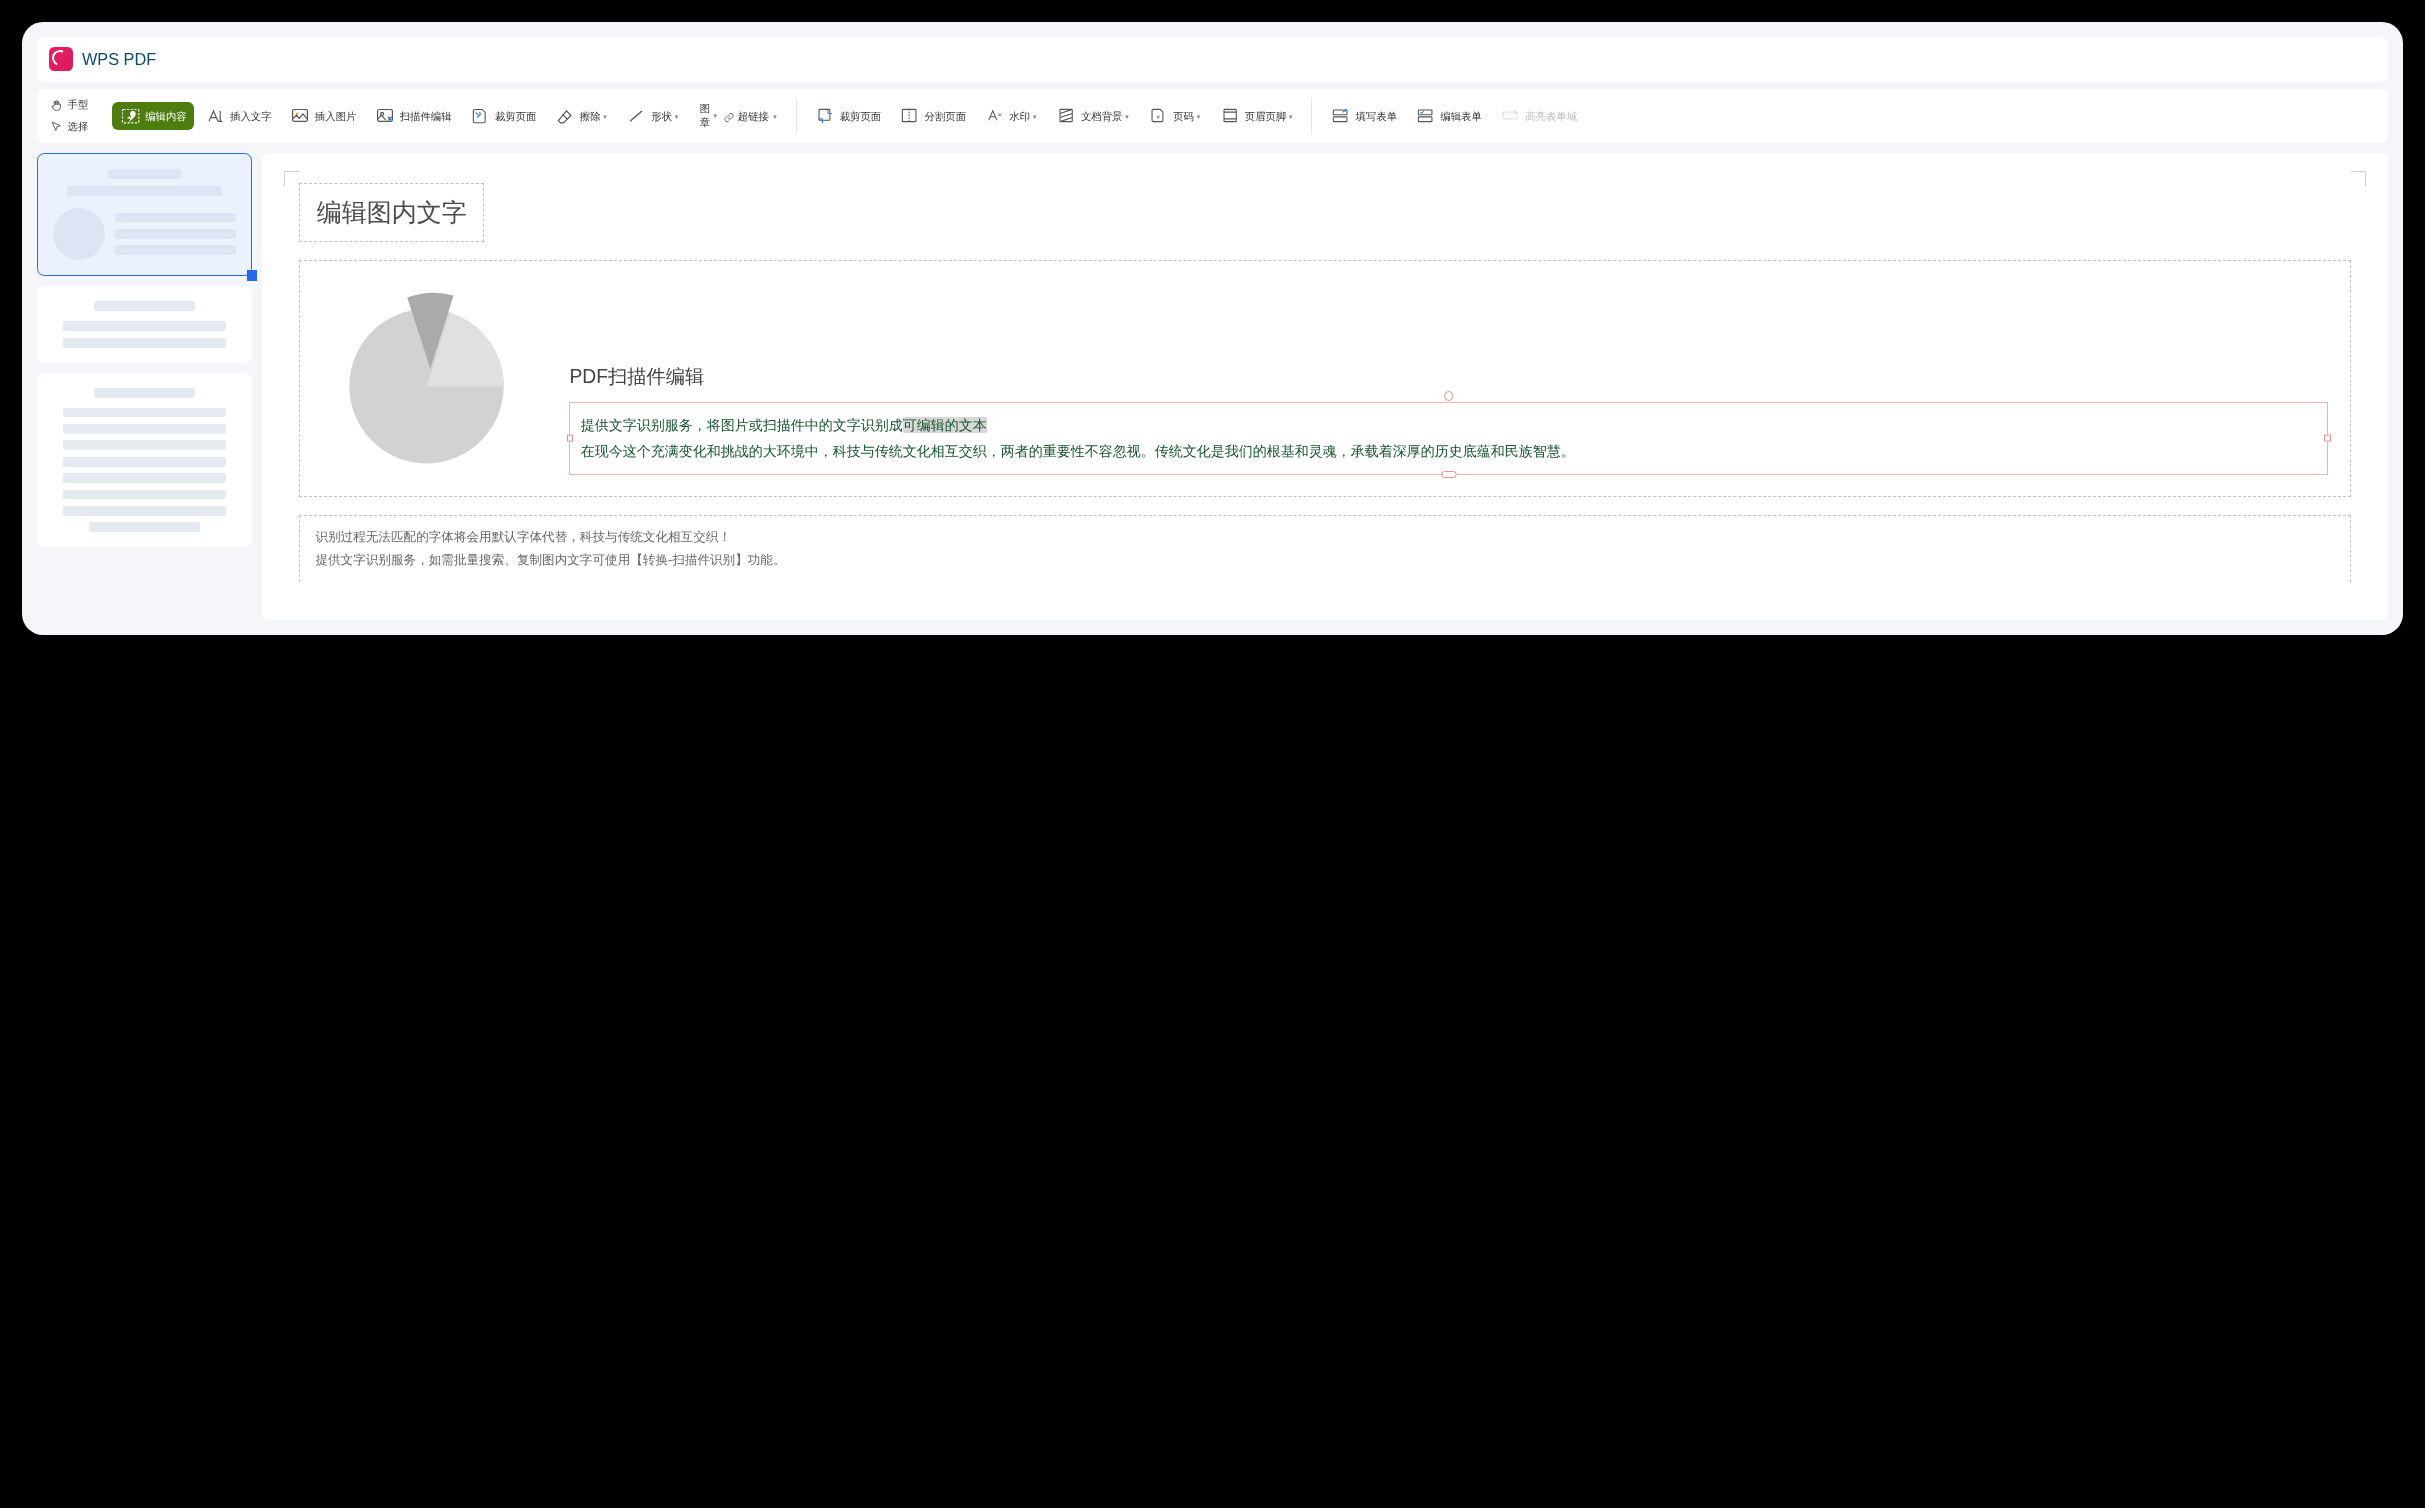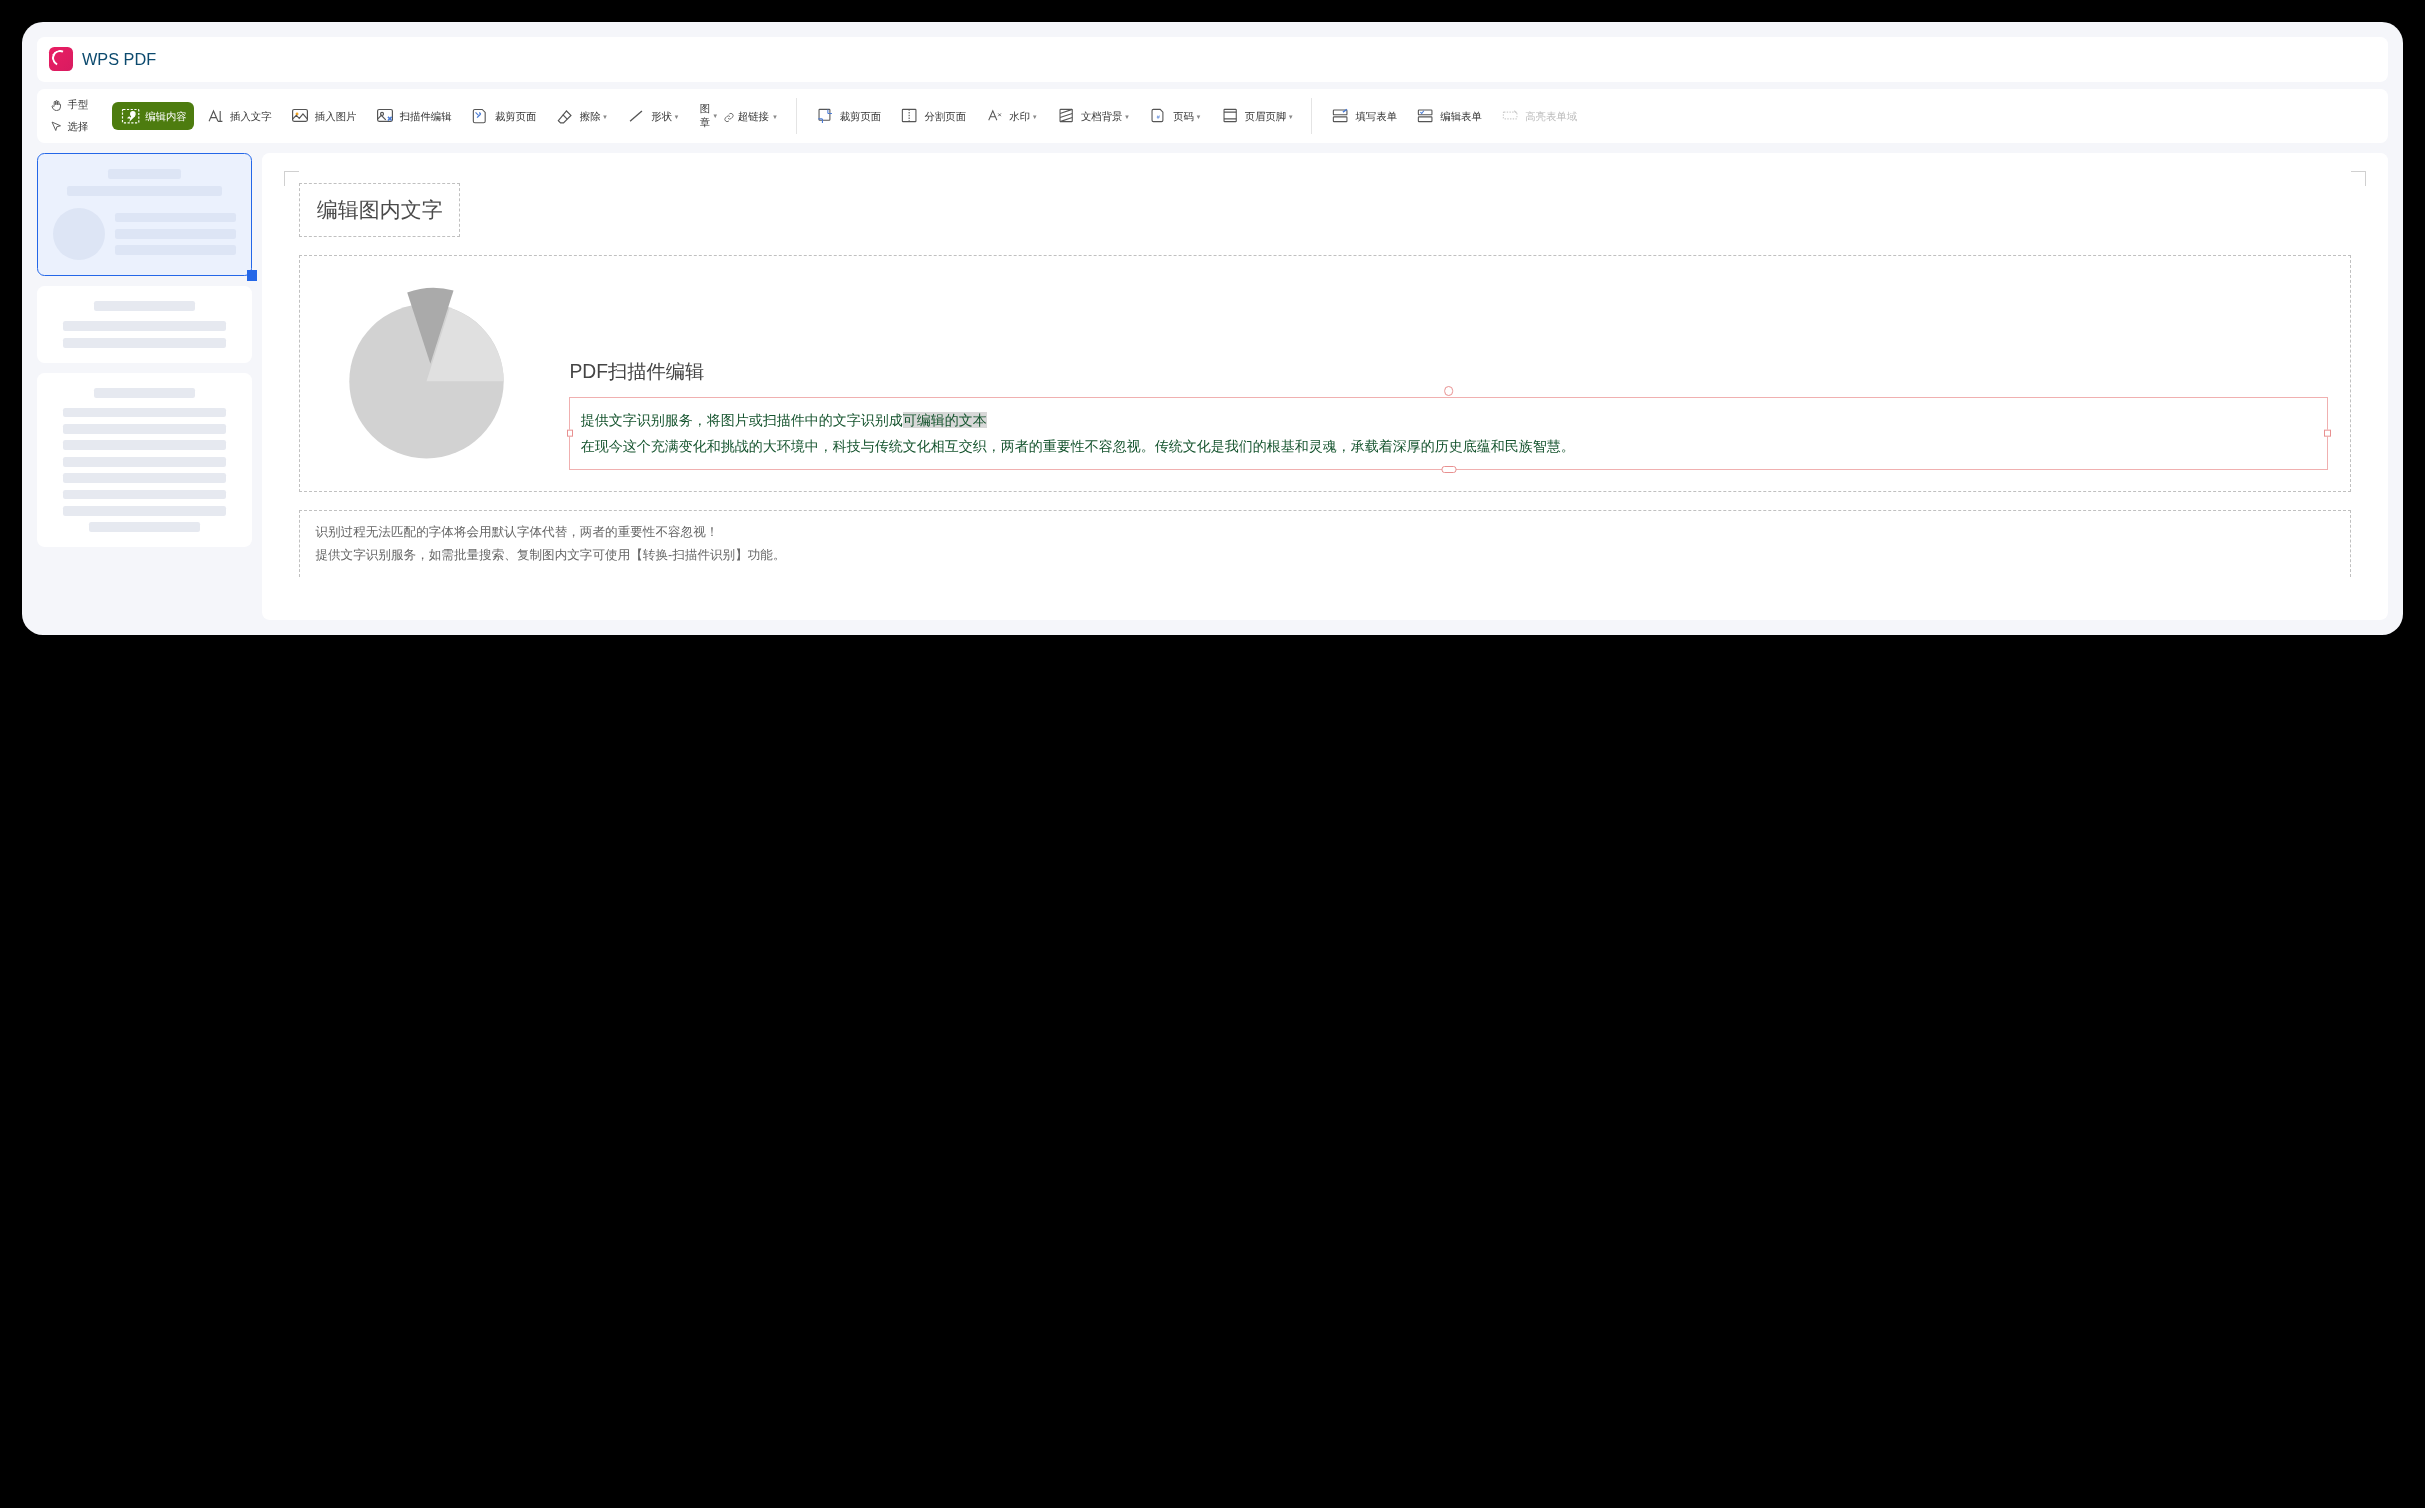--- a/index.html
+++ b/index.html
@@ -232,21 +232,21 @@
     .corner-tr { top: 18px; right: 22px; border-right: 0.7px solid; border-top: 0.7px solid; border-color: #d0d0d0;}
     
     .dashed-title-box {
       border: 1.1px dashed #c0c0c0;
       padding: 12px 16.3px;
       display: inline-block;
       margin-bottom: 18px;
     }
     
     .dashed-title-box span {
-      font-size: 21px;
+      font-size: 25px;
       color: #4a4a4a;
       font-weight: 400;
     }
     
     .main-dashed-box {
       border: 1.1px dashed #c0c0c0;
       padding: 21px 22px 21px 30px;
       display: flex;
       gap: 46px;
       align-items: flex-end;
@@ -640,21 +640,21 @@
             <div class="edit-handle eh-l"></div>
             <div class="edit-handle eh-r"></div>
             <div class="edit-handle eh-b"></div>
             <p><span>提供文字识别服务，将图片或扫描件中的文字识别成</span><span class="highlight">可编辑的文本</span></p>
             <p>在现今这个充满变化和挑战的大环境中，科技与传统文化相互交织，两者的重要性不容忽视。传统文化是我们的根基和灵魂，承载着深厚的历史底蕴和民族智慧。</p>
           </div>
         </div>
       </div>
       
       <div class="footer-dashed">
-        <p>识别过程无法匹配的字体将会用默认字体代替，两者的重要性不容忽视！</p>
+        <p>识别过程无法匹配的字体将会用默认字体代替，科技与传统文化相互交织！</p>
         <p>提供文字识别服务，如需批量搜索、复制图内文字可使用【转换-扫描件识别】功能。</p>
       </div>
     </div>
 
   </div>
 
 </div>
 
 
 </body></html>

